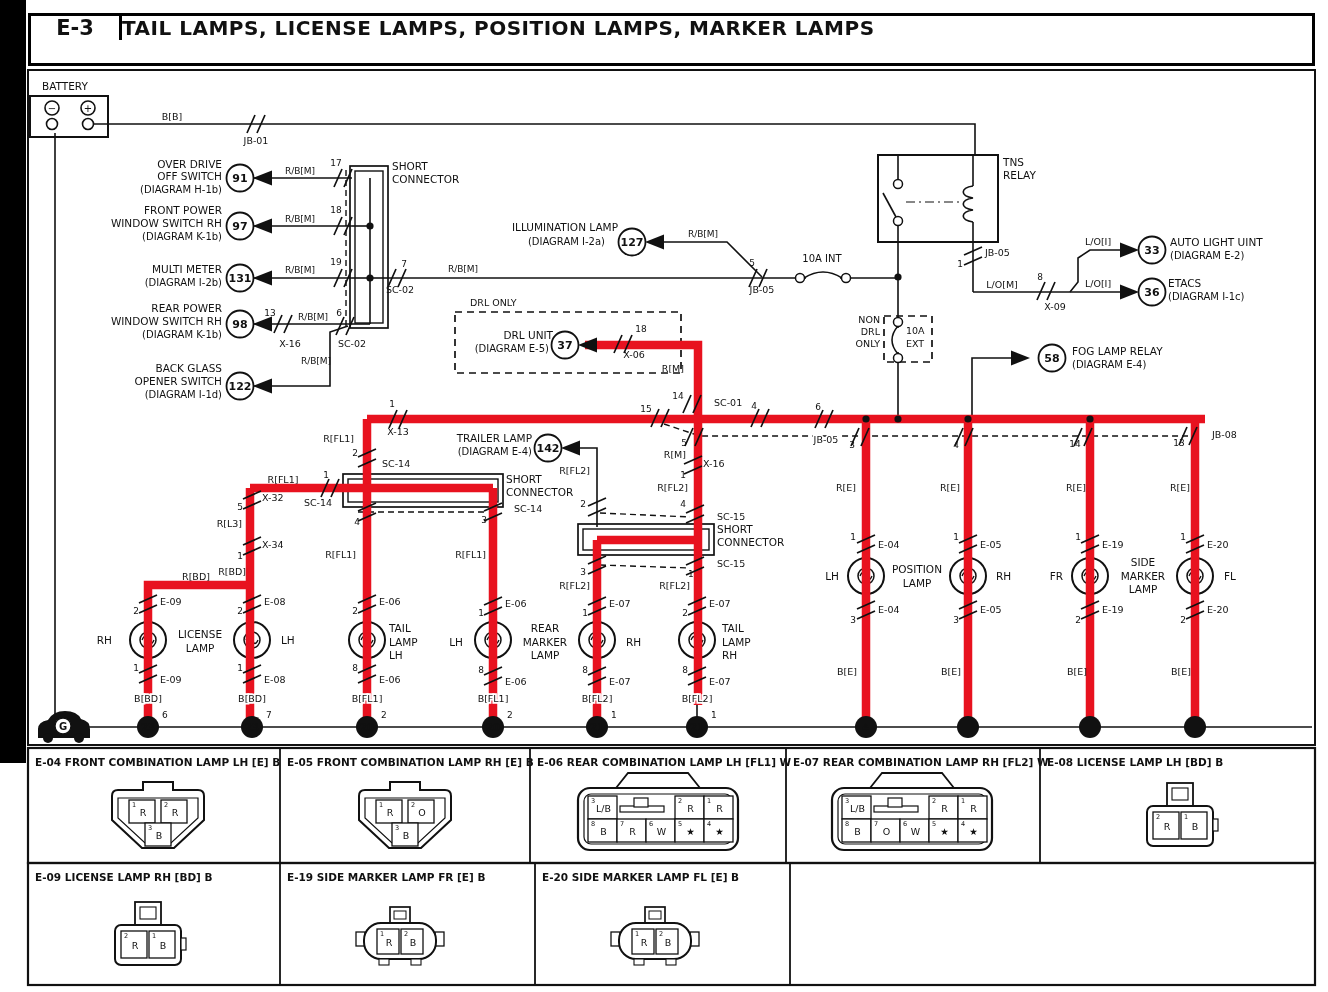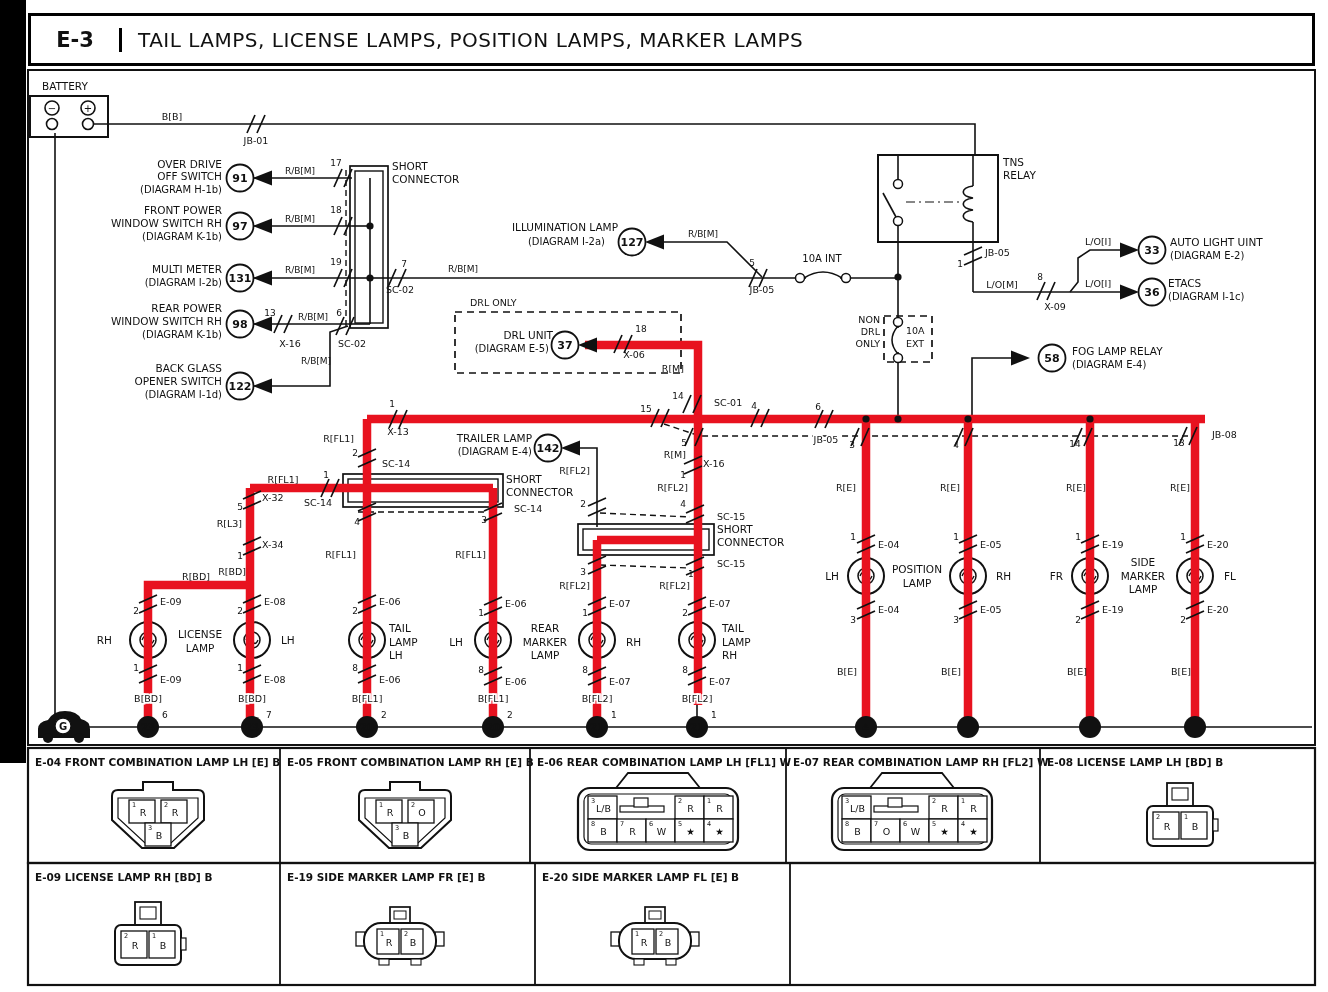--- a/index.html
+++ b/index.html
@@ -1,23 +1,23 @@
 <!DOCTYPE html>
 <html><head>
 <meta charset="utf-8">
 <style>
   html,body{margin:0;padding:0;background:#888;}
   .page{position:relative;width:1328px;height:992px;background:#ffffff;overflow:hidden;
         font-family:"DejaVu Sans","Liberation Sans",sans-serif;color:#111;}
   .left-strip{position:absolute;left:0;top:0;width:26px;height:763px;background:#000;}
   .title-bar{position:absolute;left:28px;top:13px;width:1287px;height:53px;border:3px solid #000;
-             display:flex;align-items:center;box-sizing:border-box;background:#fff;}
+             display:flex;align-items:flex-start;box-sizing:border-box;background:#fff;}
   .title-code{width:88px;border-right:3px solid #000;display:flex;align-items:center;justify-content:center;
               font-size:21px;font-weight:600;}
-  .title-text{flex:1;display:flex;align-items:center;padding-left:16px;font-size:20px;font-weight:400;
+  .title-text{flex:1;display:flex;align-items:center;padding-left:0;font-size:20px;font-weight:700;
               letter-spacing:.5px;white-space:nowrap;}
   svg{position:absolute;left:0;top:0;}
   text{font-family:"DejaVu Sans","Liberation Sans",sans-serif;fill:#111;}
 </style>
 </head>
 <body>
 
 <div class="page">
   <div class="left-strip"></div>
   <div class="title-bar">

